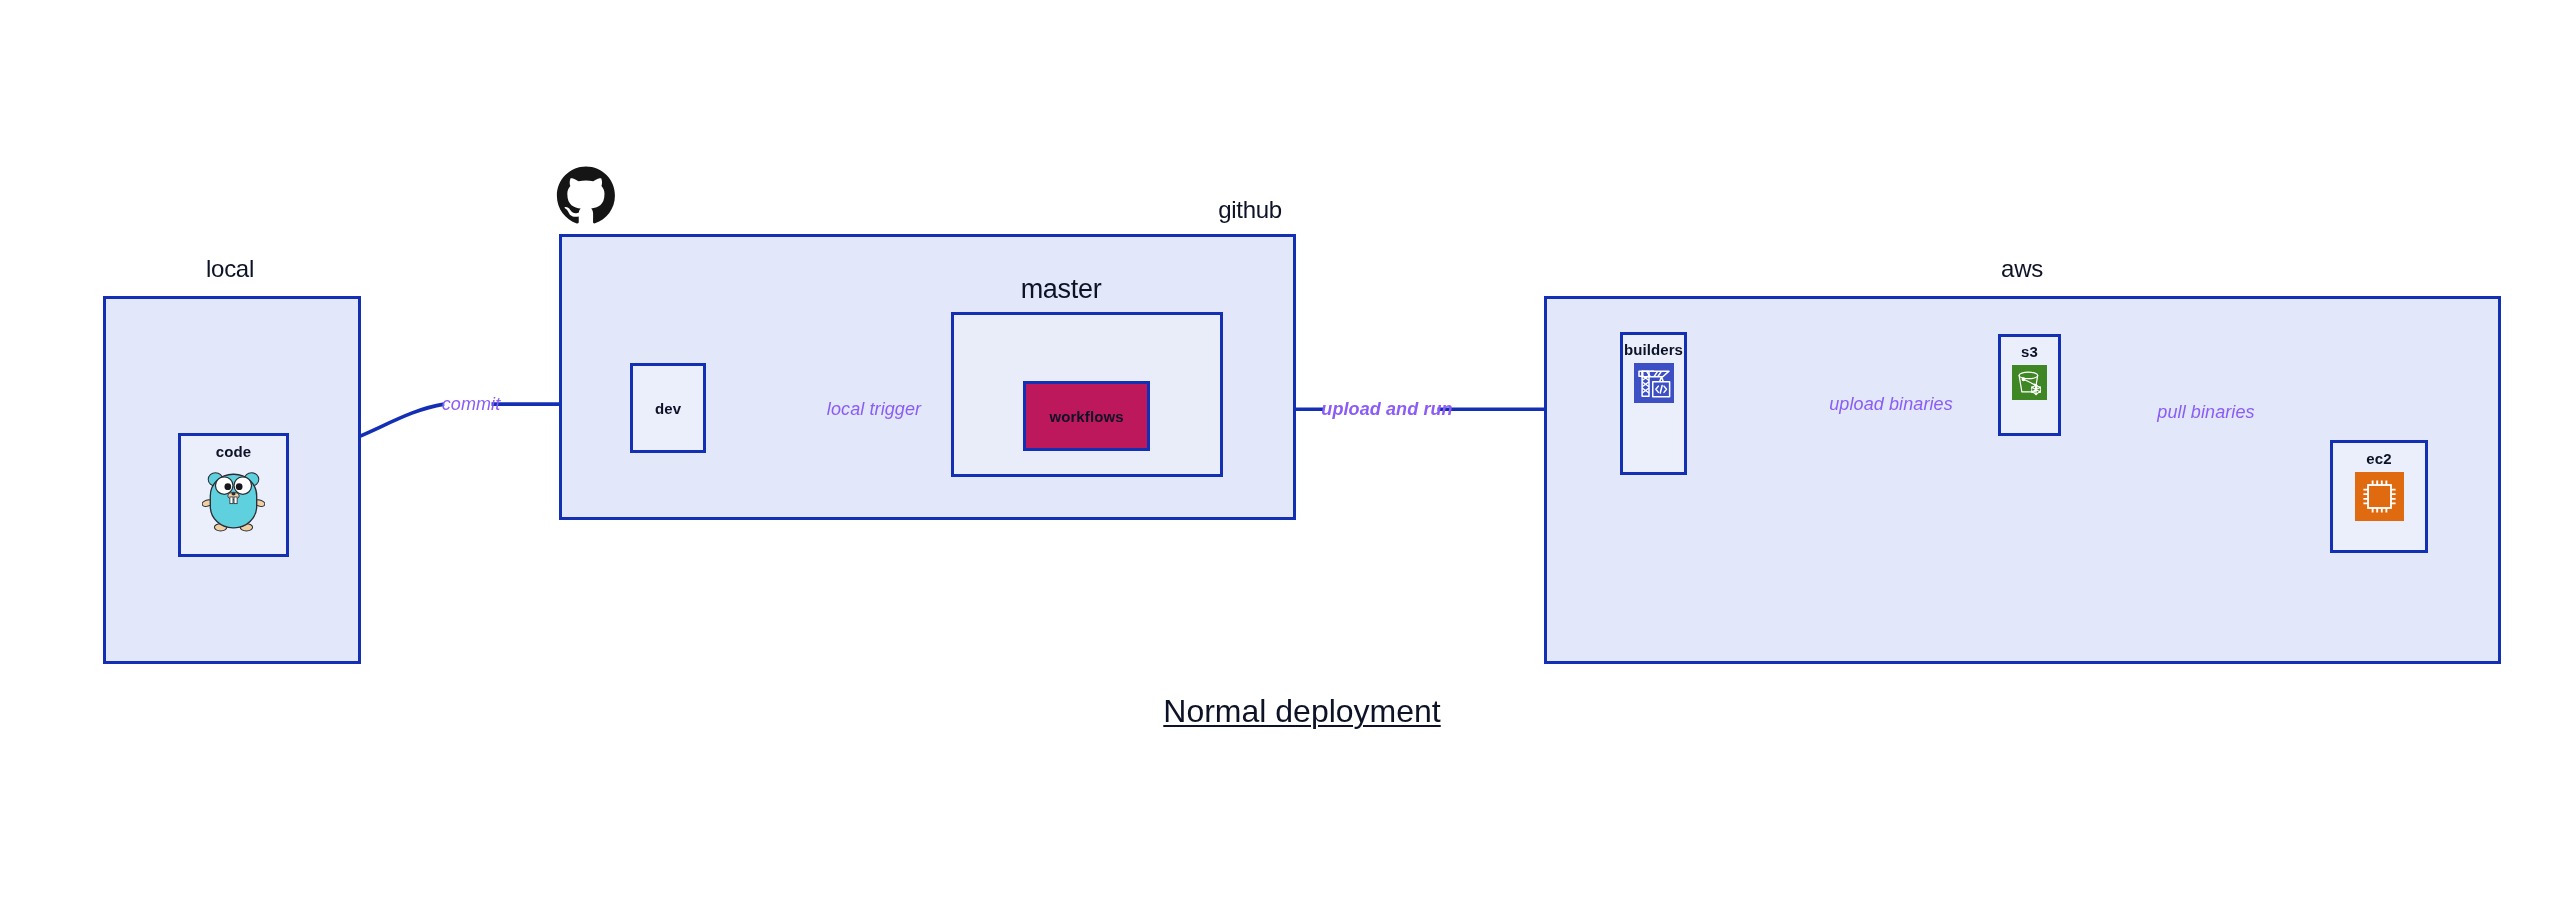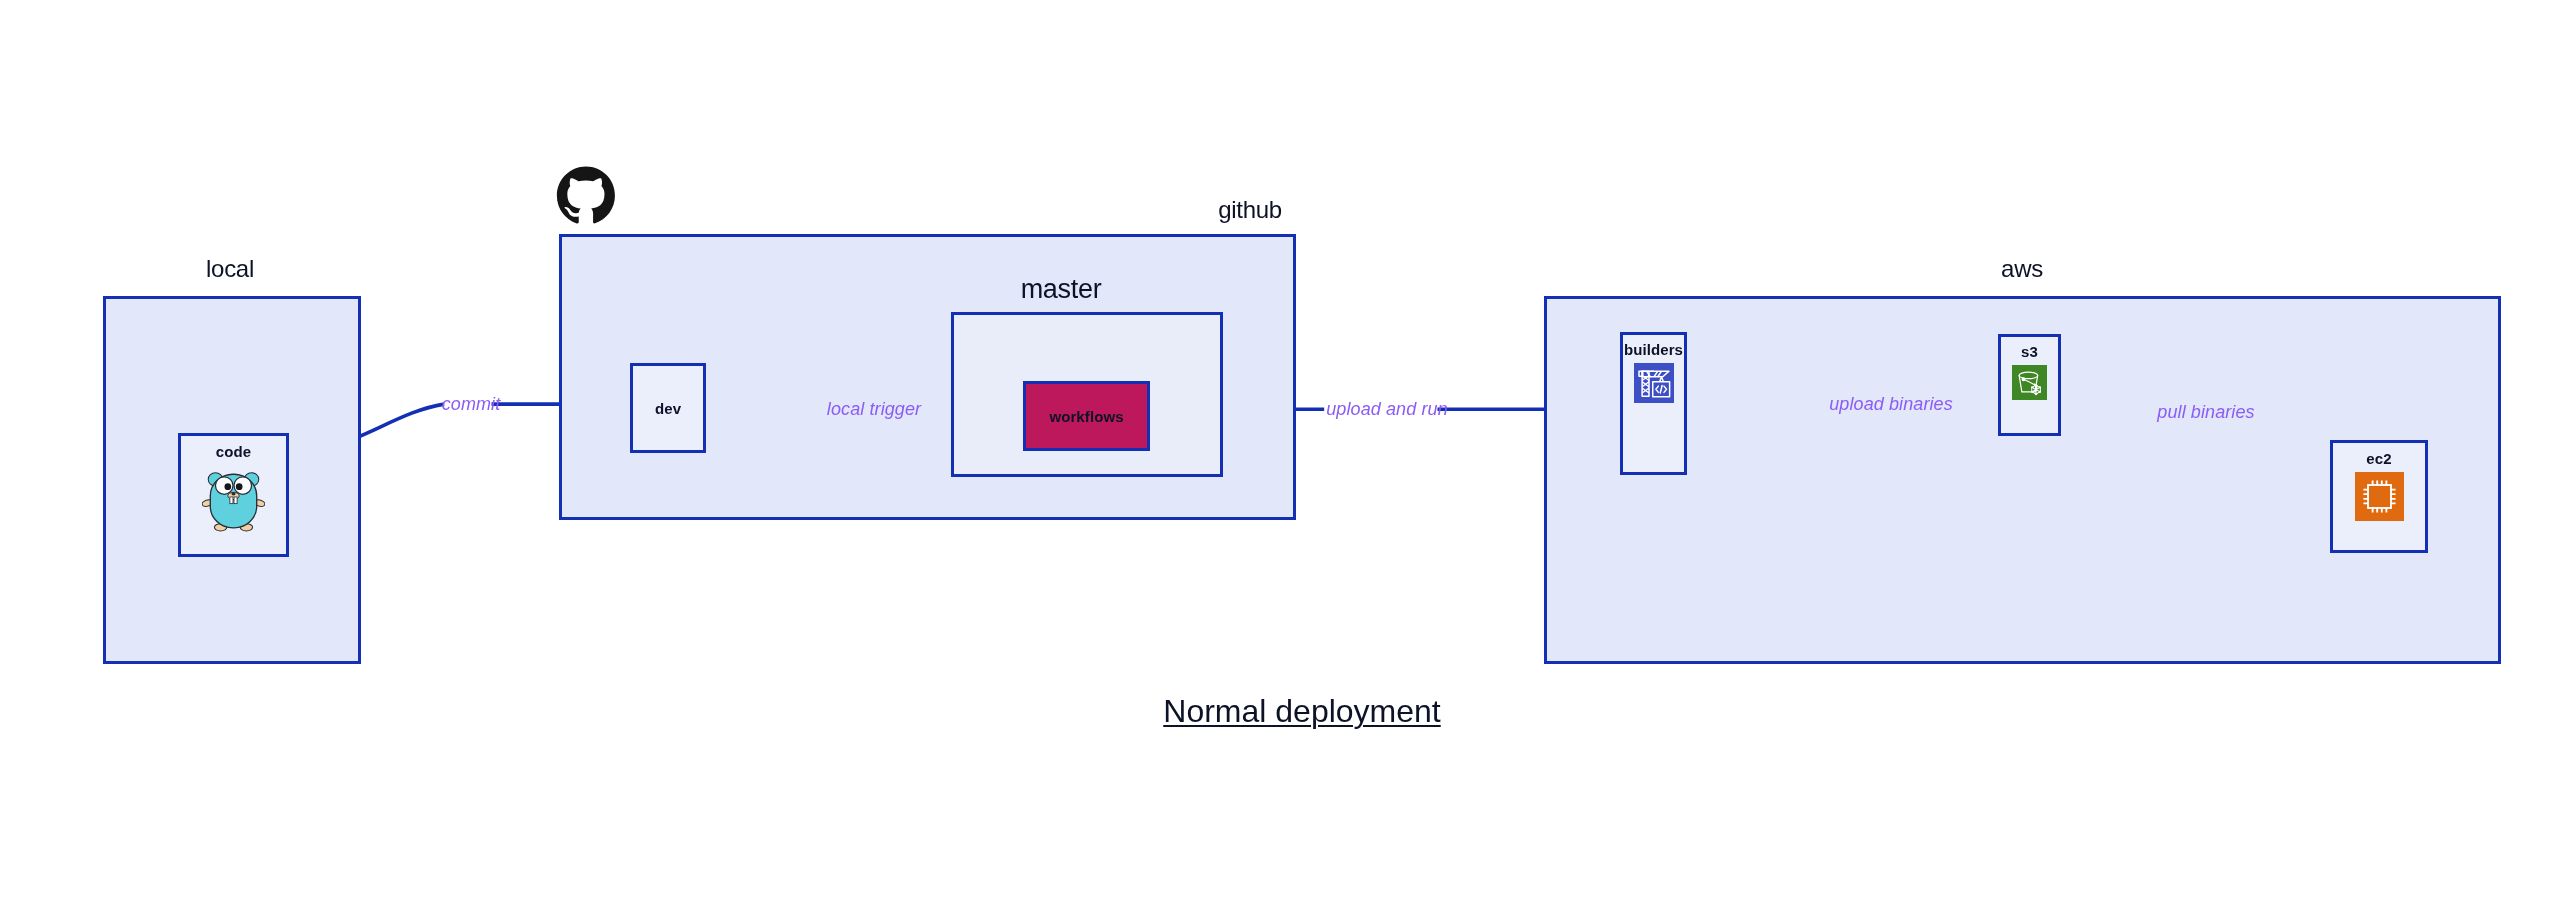--- a/index.html
+++ b/index.html
@@ -237,20 +237,20 @@
 
         <path d="M17 23 L11 23 M17 29 L11 29 M17 35 L11 35 M17 41 L11 41"></path>
 
         <path d="M47 23 L53 23 M47 29 L53 29 M47 35 L53 35 M47 41 L53 41"></path>
       </g>
     </svg>
   </div>
 
   <div class="edge-label" style="left:465px; top:404px;">commit</div>
   <div class="edge-label" style="left:868px; top:409px;">local trigger</div>
-  <div class="edge-label" style="left:1381px; top:409px;">upload and run</div>
+  <div class="edge-label" style="left:1381px; top:409px;font-weight:bold;">upload and run</div>
   <div class="edge-label" style="left:1885px; top:404px;">upload binaries</div>
   <div class="edge-label" style="left:2200px; top:412px;">pull binaries</div>
 
   <div class="diagram-title" style="left:1302px; top:693px;">Normal deployment</div>
 
 </div>
 
 
 </body></html>

